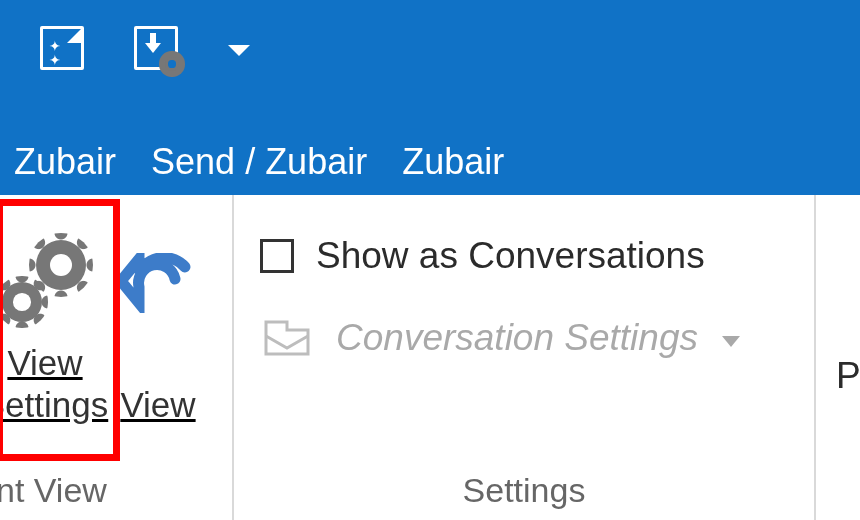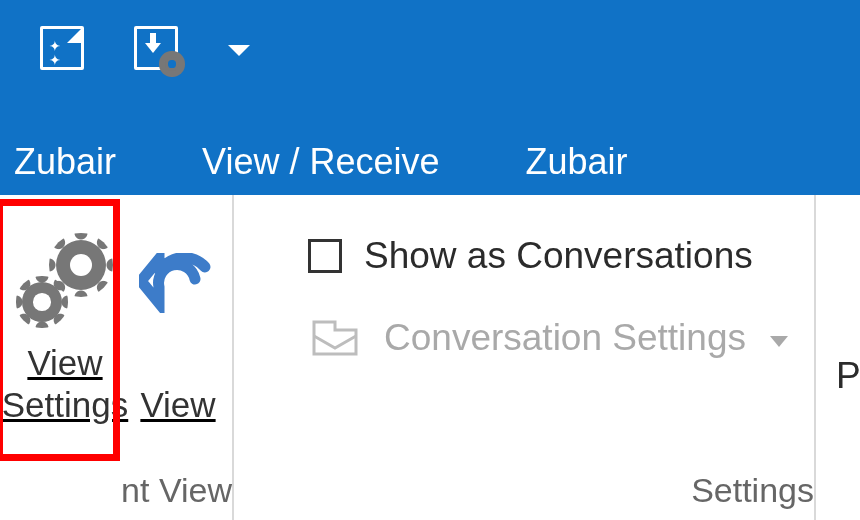--- a/index.html
+++ b/index.html
@@ -9,25 +9,25 @@
   .qat{position:absolute;top:26px;left:40px;display:flex;align-items:center;gap:50px;}
   .qat-icon{width:44px;height:44px;border:3px solid #fff;border-radius:2px;box-sizing:border-box;position:relative;}
   .qat-icon.doc::before{content:"";position:absolute;top:0;right:0;width:14px;height:14px;background:linear-gradient(135deg,transparent 49%,#fff 51%);}
   .qat-icon.doc .sparkle{position:absolute;left:6px;top:10px;font-size:14px;color:#fff;line-height:14px;}
   .qat-icon.doc .sparkle2{position:absolute;left:6px;top:24px;font-size:14px;color:#fff;line-height:14px;}
   .qat-icon.dl .arrow{position:absolute;left:10px;top:4px;width:12px;height:20px;}
   .qat-icon.dl .arrow::before{content:"";position:absolute;left:3px;top:0;width:6px;height:12px;background:#fff;}
   .qat-icon.dl .arrow::after{content:"";position:absolute;left:-2px;top:10px;border-left:8px solid transparent;border-right:8px solid transparent;border-top:10px solid #fff;}
   .qat-icon.dl .gear{position:absolute;right:-6px;bottom:-6px;}
   .qat-dropdown-wrap{display:flex;flex-direction:column;align-items:center;gap:4px;}
-  .tabs{position:absolute;bottom:12px;left:0;display:flex;gap:86px;padding-left:14px;font-size:36px;color:#fff;}
+  .tabs{position:absolute;bottom:12px;left:0;display:flex;gap:35px;padding-left:14px;font-size:36px;color:#fff;}
   .tab{cursor:default;white-space:nowrap;}
   
   .ribbon{display:flex;height:325px;}
-  .group{border-right:2px solid #d9d9d9;display:flex;flex-direction:column;justify-content:flex-end;position:relative;align-items:flex-end;}
+  .group{border-right:2px solid #d9d9d9;display:flex;flex-direction:column;justify-content:flex-end;position:relative;}
   .group-label{text-align:center;font-size:34px;color:#666;padding:0 0 10px 0;line-height:40px;}
   .group.current{width:232px;}
   .group.messages{flex:1;}
   .group.right{width:44px;border-right:none;}
   
   .cv-buttons{display:flex;height:250px;padding-top:16px;text-decoration:underline;}
   .btn-big{display:flex;flex-direction:column;align-items:center;justify-content:flex-start;padding:8px 6px 0 6px;box-sizing:border-box;}
   .btn-big .icon-slot{height:110px;display:flex;align-items:center;justify-content:center;}
   .btn-big .lbl{font-size:35px;color:#333;text-align:center;line-height:42px;margin-top:4px;}
   .view-settings{width:118px;}
@@ -52,21 +52,21 @@
     border-radius:50%;}
   .mini-gear{width:18px;height:18px;}
   .mini-gear.gear::before{inset:30%;background:#1072c6;}
   .mini-gear.gear::after{inset:-20%;}
   
   .reset-arrow{width:78px;height:60px;position:relative;}
   .reset-arrow svg{width:78px;height:60px;}
   
   .msg-body{flex:1;padding:40px 26px 0 26px;display:flex;flex-direction:column;gap:40px;}
   .row{display:flex;align-items:center;gap:22px;font-size:37px;color:#2b2b2b;}
-  .row.disabled{color:#a9a9a9;}
+  .row.disabled{color:#a9a9a9;font-style:italic;}
   .chk{width:34px;height:34px;border:3px solid #333;box-sizing:border-box;}
   .env-icon{width:54px;height:40px;position:relative;}
   .env-icon svg{width:54px;height:40px;}
   .dd-tri{width:0;height:0;border-left:9px solid transparent;border-right:9px solid transparent;border-top:11px solid #a9a9a9;margin-left:2px;margin-top:6px;}
   
   .right-letter{font-size:37px;color:#2b2b2b;position:absolute;left:20px;top:160px;}
 </style>
 </head>
 <body>
 
@@ -82,21 +82,21 @@
         <div class="arrow"></div>
         <div class="gear mini-gear"></div>
       </div>
       <div class="qat-dropdown-wrap">
         <div class="bar"></div>
         <div style="width:0;height:0;border-left:11px solid transparent;border-right:11px solid transparent;border-top:11px solid #fff;"></div>
       </div>
     </div>
     <div class="tabs">
       <div class="tab">Zubair</div>
-      <div class="tab">View / Receive</div>
+      <div class="tab">Send / Zubair</div>
       <div class="tab">Zubair</div>
     </div>
   </div>
 
   <div class="ribbon">
 
     <div class="group current">
       <div class="cv-buttons">
         <div class="btn-big view-settings" style="margin-left:-14px;">
           <div class="icon-slot">

